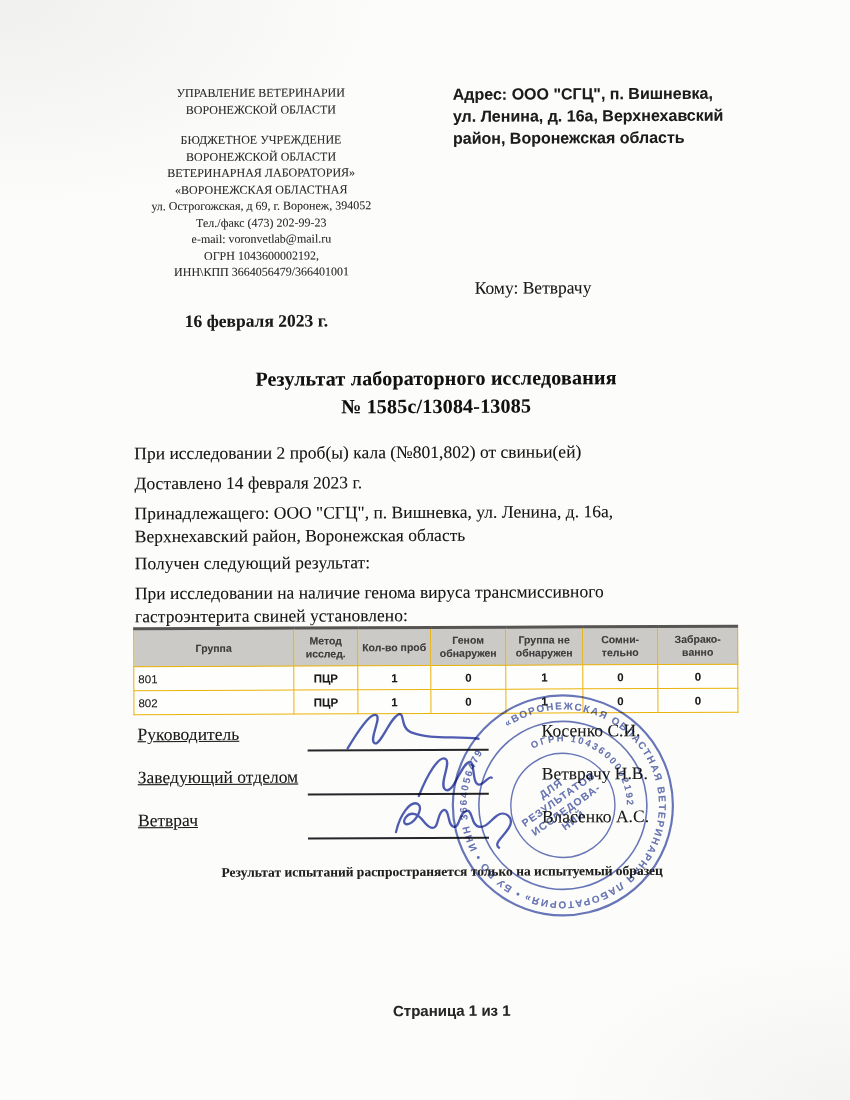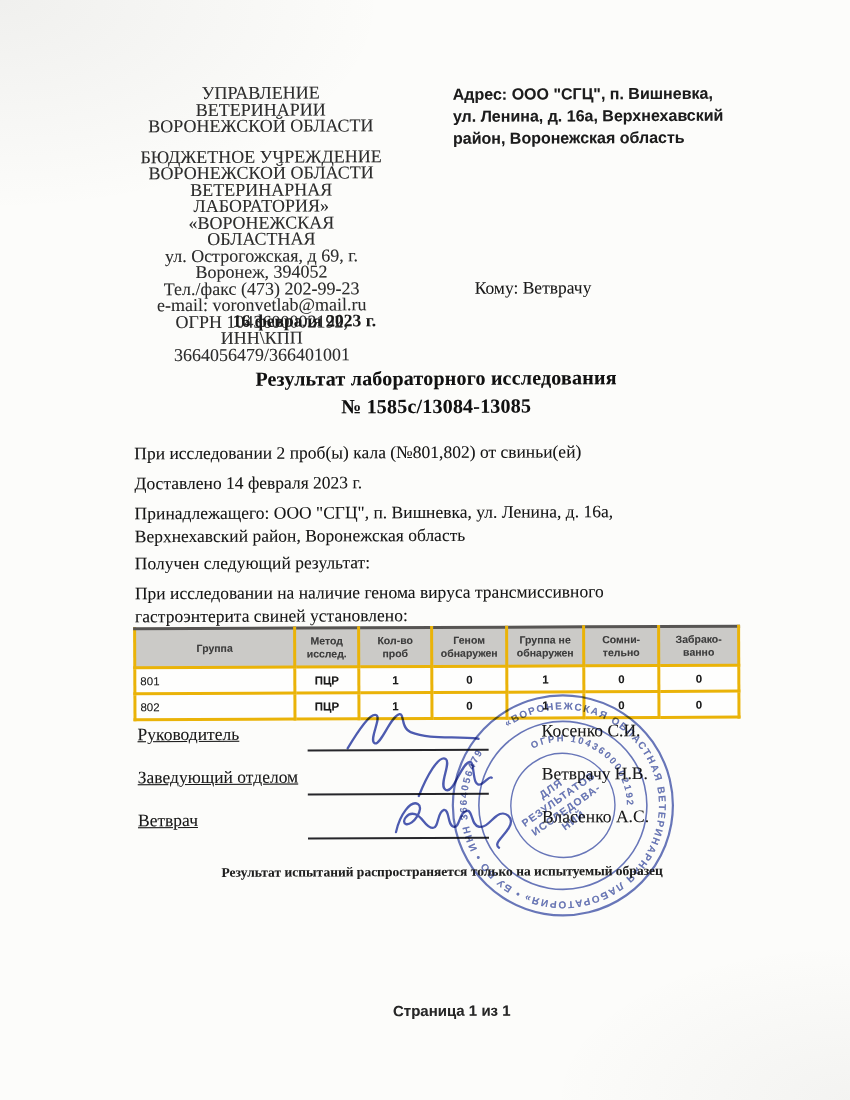--- a/index.html
+++ b/index.html
@@ -13,48 +13,48 @@
     color:#1a1a1a;
   }
   .scan{
     position:absolute;left:0;top:0;width:850px;height:1100px;
     transform:rotate(-0.25deg);transform-origin:50% 55%;
   }
   .scan *{text-shadow:0 0 0.6px rgba(55,55,55,0.35);}
   
   .org-block{
     position:absolute;left:140px;top:84px;width:246px;
-    text-align:center;font-size:18px;line-height:16.5px;color:#2d2d2d;
+    text-align:center;font-size:12px;line-height:16.5px;color:#2d2d2d;
   }
   .org-top{margin-bottom:14px;}
   
   .address-block{
     position:absolute;left:455px;top:84px;width:285px;
     font-family:"Liberation Sans", sans-serif;font-weight:600;
     font-size:16px;line-height:22px;color:#1c1c1c;
   }
   .kome{position:absolute;left:476px;top:278px;font-size:17.5px;}
-  .doc-date{position:absolute;left:186px;top:310px;font-size:17.5px;font-weight:bold;margin-left:48px;}
+  .doc-date{position:absolute;left:186px;top:310px;font-size:17.5px;font-weight:bold;}
   .doc-title{
     position:absolute;left:135px;top:364px;width:604px;text-align:center;
     font-size:20px;font-weight:bold;line-height:28px;letter-spacing:0.2px;color:#111;
   }
   .body-p{
     position:absolute;left:135px;width:616px;margin:0;
     font-size:17.5px;line-height:22.5px;white-space:pre-line;color:#161616;
   }
   .p1{top:441px;} .p2{top:471px;} .p3{top:501px;} .p4{top:551px;} .p5{top:581px;}
   
   table.results{
     position:absolute;left:133px;top:626px;width:604px;
     border-collapse:collapse;table-layout:fixed;
     font-family:"Liberation Sans", sans-serif;
   }
   table.results th, table.results td{
-    border:3px solid #eab308;padding:1px 3px;
+    border:1px solid #eab308;padding:1px 3px;
   }
   table.results thead th{
     background:#cbcac7;color:#3d3d3d;font-size:10.5px;font-weight:600;
     line-height:13px;white-space:pre-line;text-align:center;vertical-align:middle;
     height:34px;border-top:3px solid #575553;
   }
   table.results td{
     background:#fefefd;font-size:11.5px;font-weight:600;color:#1b1b1b;
     text-align:center;height:21px;vertical-align:middle;
   }

